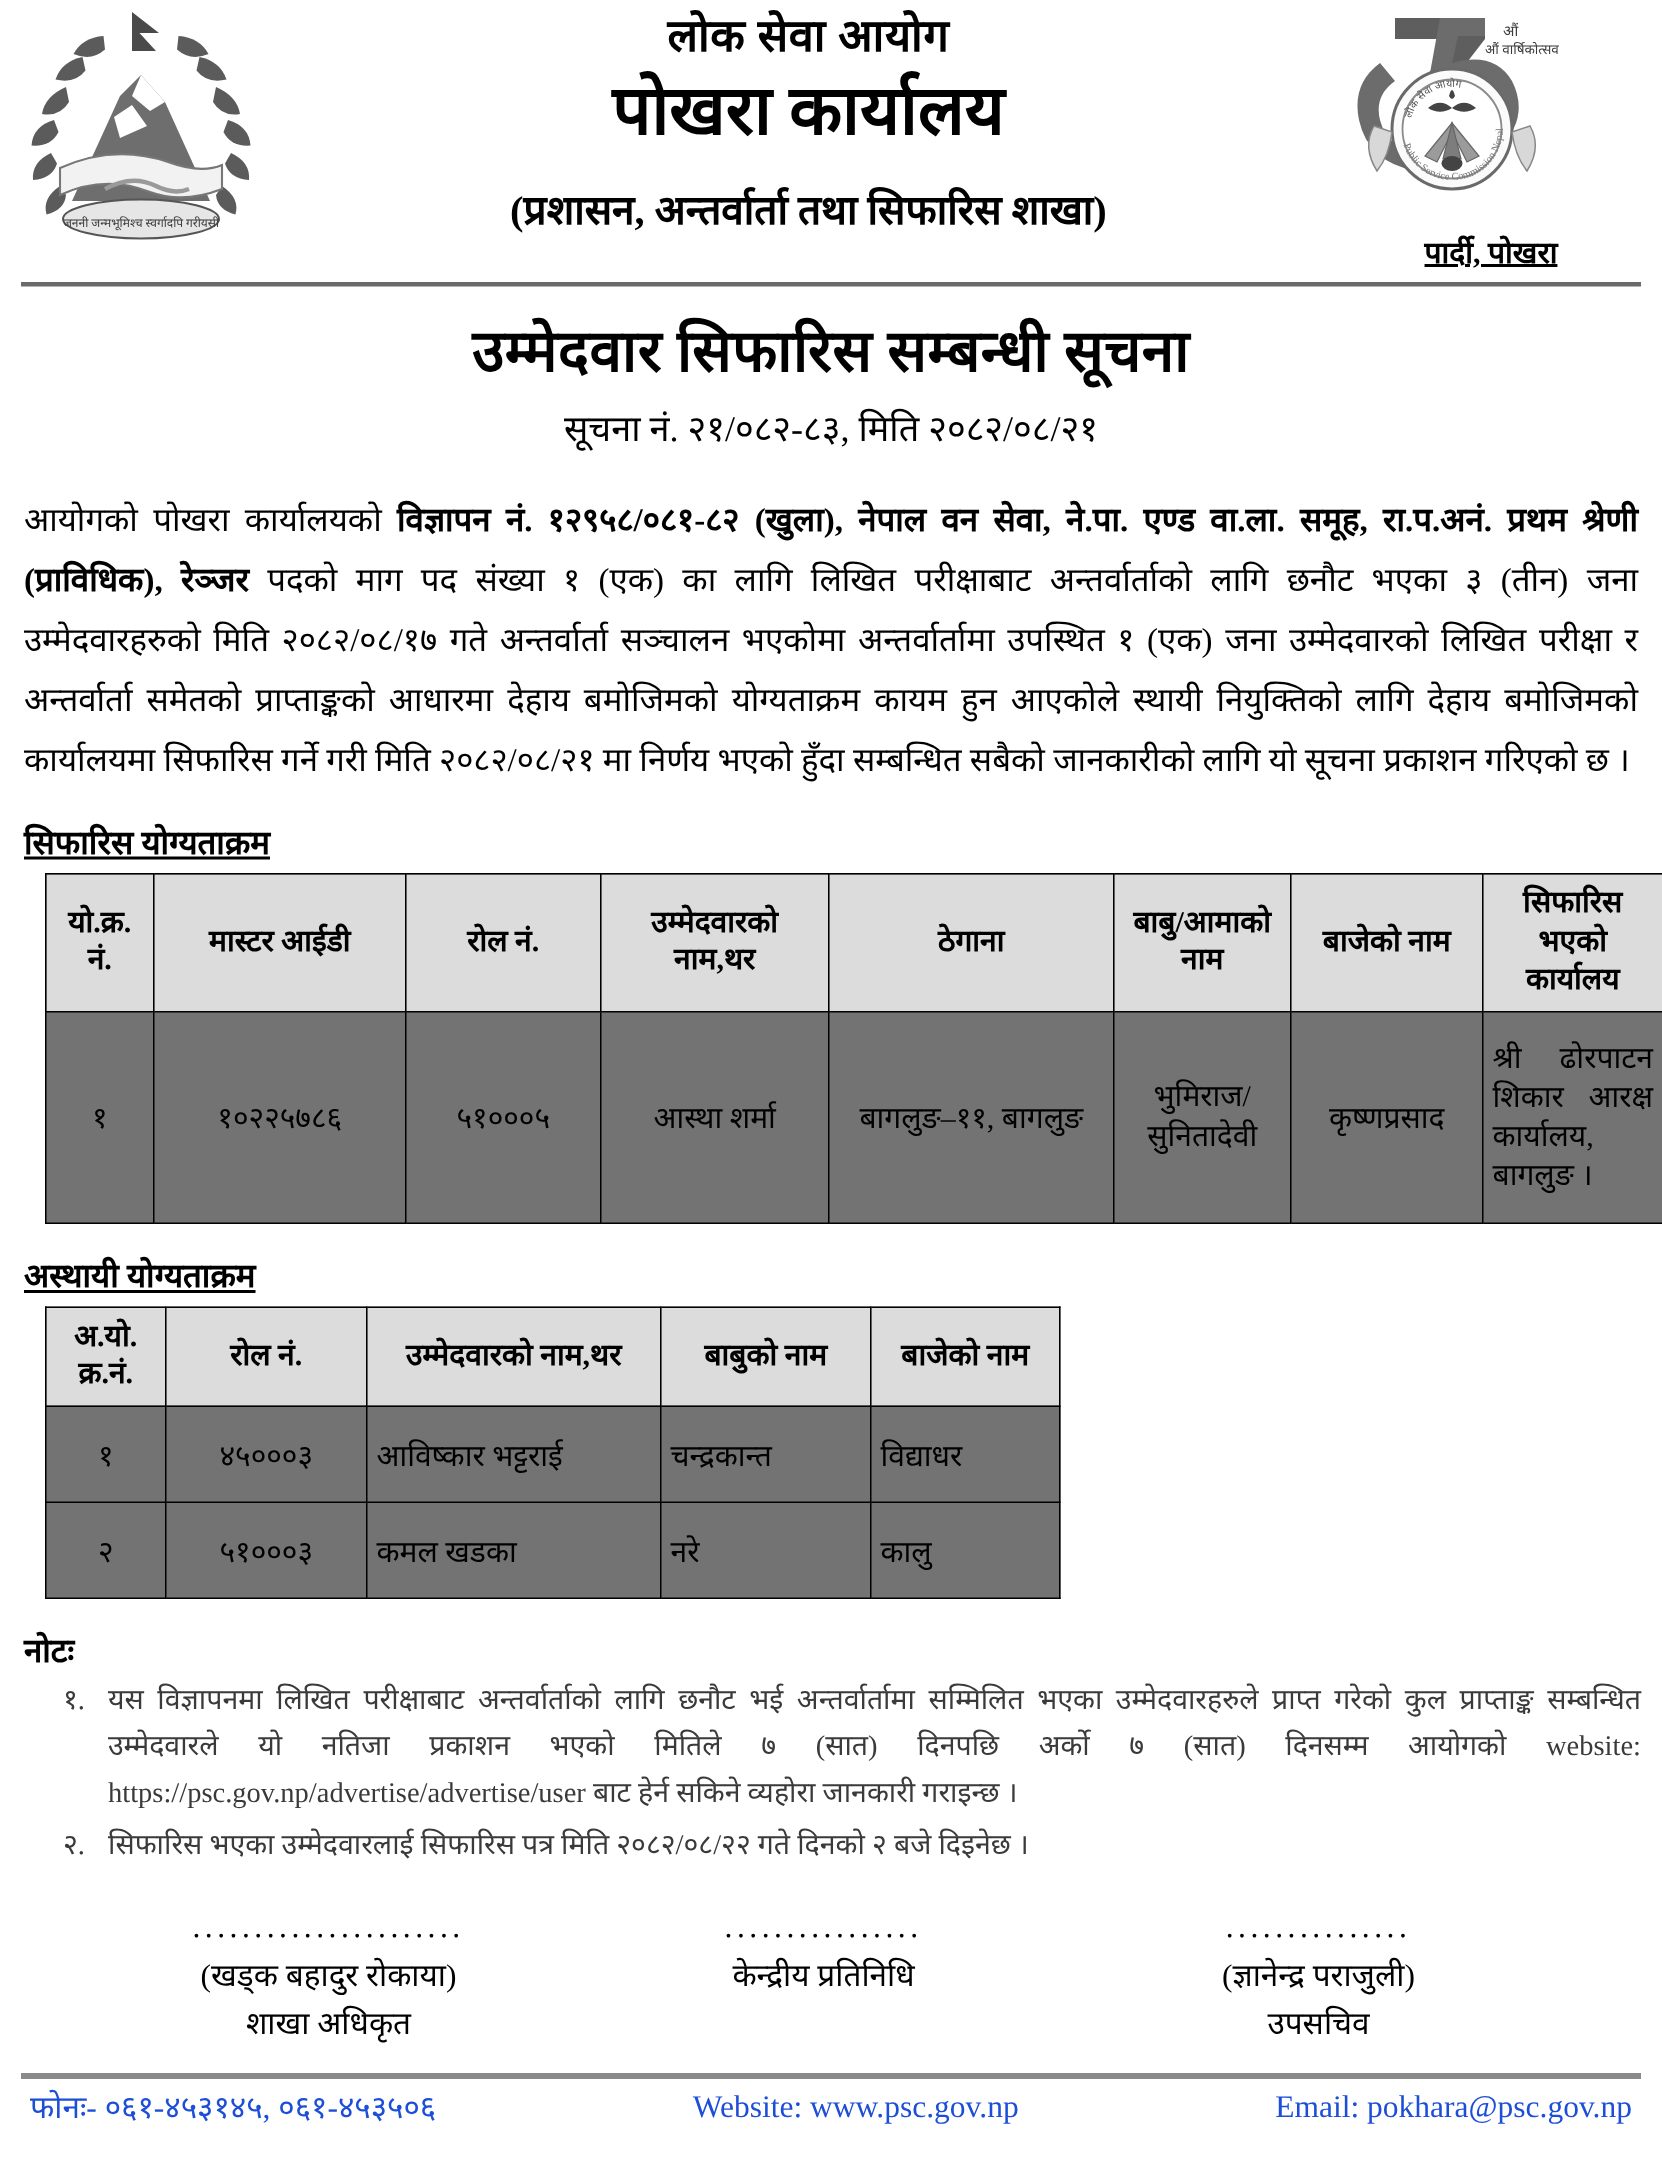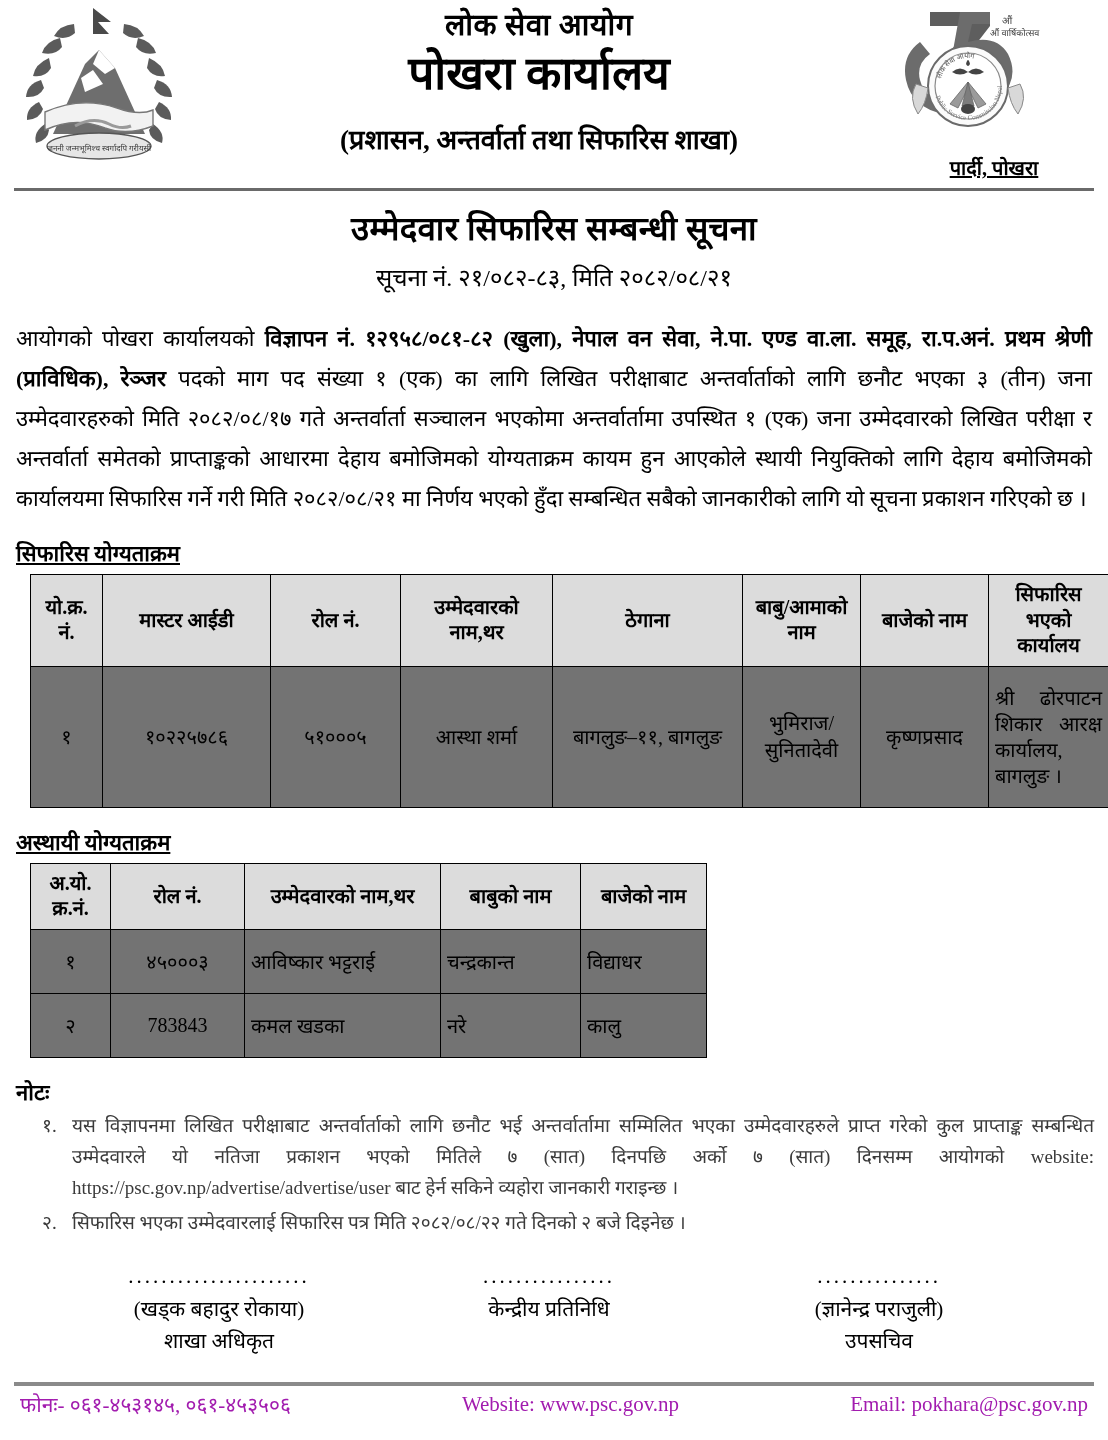--- a/index.html
+++ b/index.html
@@ -19,21 +19,21 @@
   .page { width: 1108px; height: 1440px; padding: 0 14px; position: relative; }
 
   
   .header {
     display: flex;
     align-items: flex-start;
     justify-content: space-between;
     height: 186px;
     padding-top: 4px;
   }
-  .emblem-left { width: 170px; flex: 0 0 170px; display:flex; align-items:flex-start; justify-content:center; padding-top:2px;}
+  .emblem-left { width: 170px; flex: 0 0 170px; display:flex; align-items:flex-start; justify-content:flex-start; padding-top:2px;}
   .header-center {
     flex: 1 1 auto;
     text-align: center;
     padding-top: 4px;
   }
   .hdr-line1 {
     font-size: 30px;
     font-weight: 700;
     letter-spacing: 0.5px;
     line-height: 1.15;
@@ -62,21 +62,21 @@
   }
   .rule {
     border-top: 3px solid #6a6a6a;
     margin: 2px 0 0 0;
     height: 0;
   }
 
   
   .doc-title {
     text-align: center;
-    font-size: 33px;
+    font-size: 39px;
     font-weight: 700;
     margin-top: 14px;
     letter-spacing: 0.3px;
   }
   .doc-subtitle {
     text-align: center;
     font-size: 24px;
     margin-top: 10px;
   }
 
@@ -183,21 +183,21 @@
   }
   .footer-rule {
     border-top: 4px solid #8a8a8a;
     margin-bottom: 4px;
   }
   .footer {
     display: flex;
     justify-content: space-between;
     align-items: center;
     font-size: 21px;
-    color: #a21caf;
+    color: #1d4ed8;
     padding: 0 6px;
   }
   .footer .f-item { white-space: nowrap; }
 
   
   svg { display: block; }
 </style>
 </head>
 <body>
 
@@ -352,21 +352,21 @@
     <tbody>
       <tr>
         <td>१</td>
         <td>४५०००३</td>
         <td class="left">आविष्कार भट्टराई</td>
         <td class="left">चन्द्रकान्त</td>
         <td class="left">विद्याधर</td>
       </tr>
       <tr>
         <td>२</td>
-        <td>783843</td>
+        <td>५१०००३</td>
         <td class="left">कमल खडका</td>
         <td class="left">नरे</td>
         <td class="left">कालु</td>
       </tr>
     </tbody>
   </table>
 
   <div class="note-label">नोटः</div>
   <ol class="notes">
     <li>

